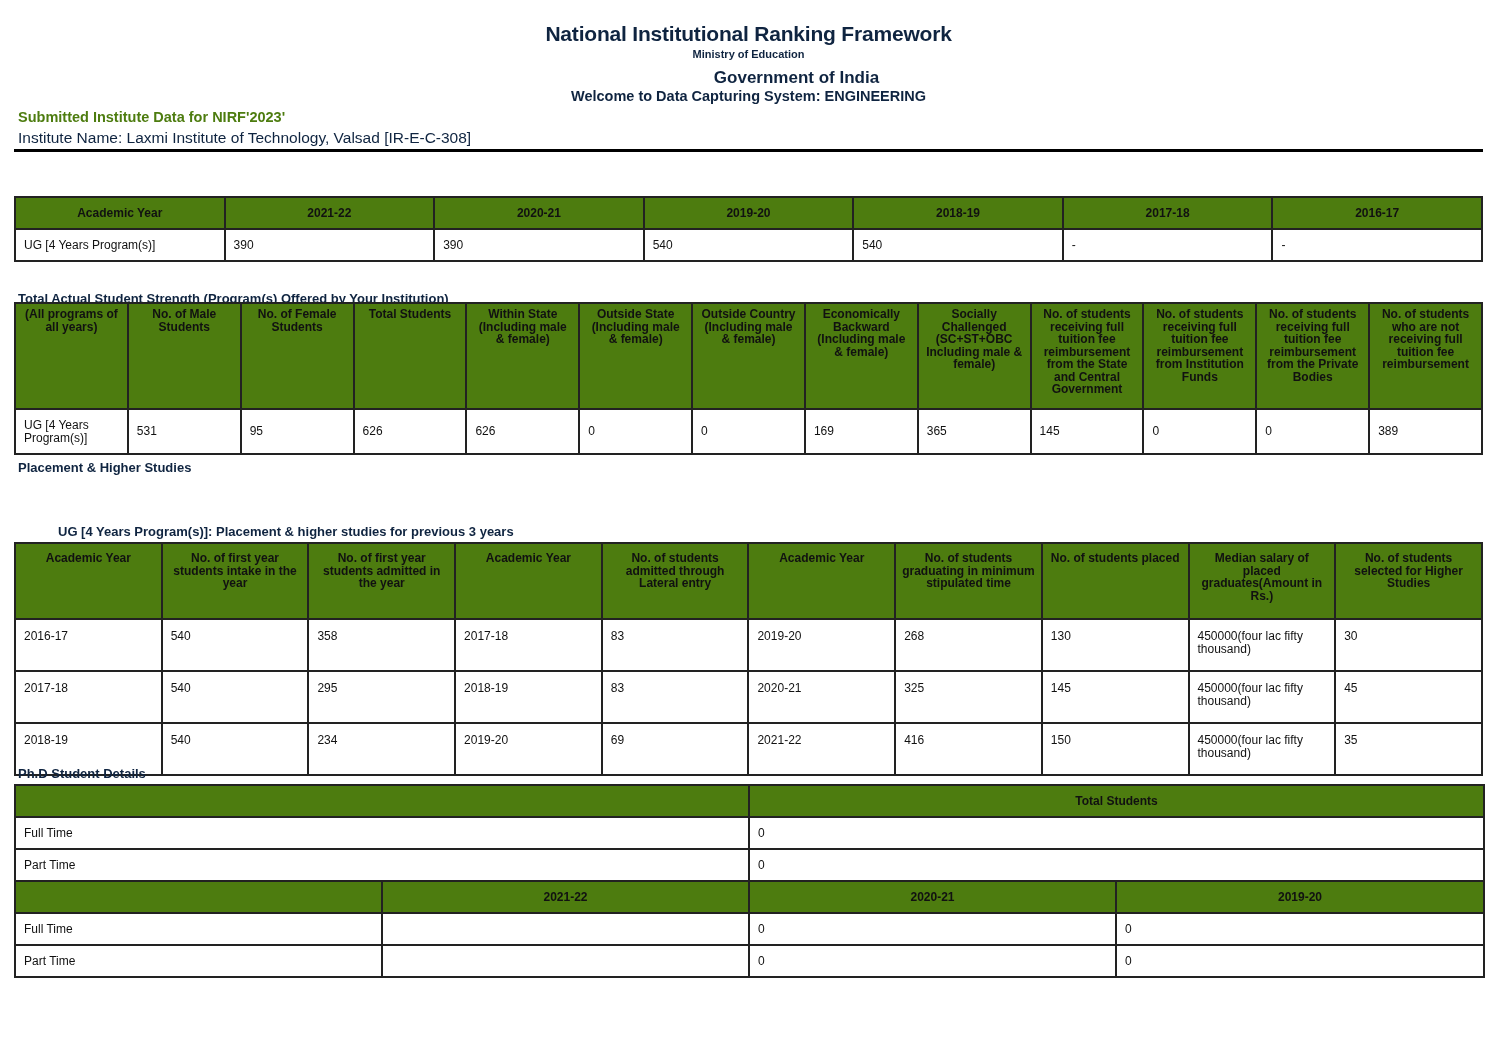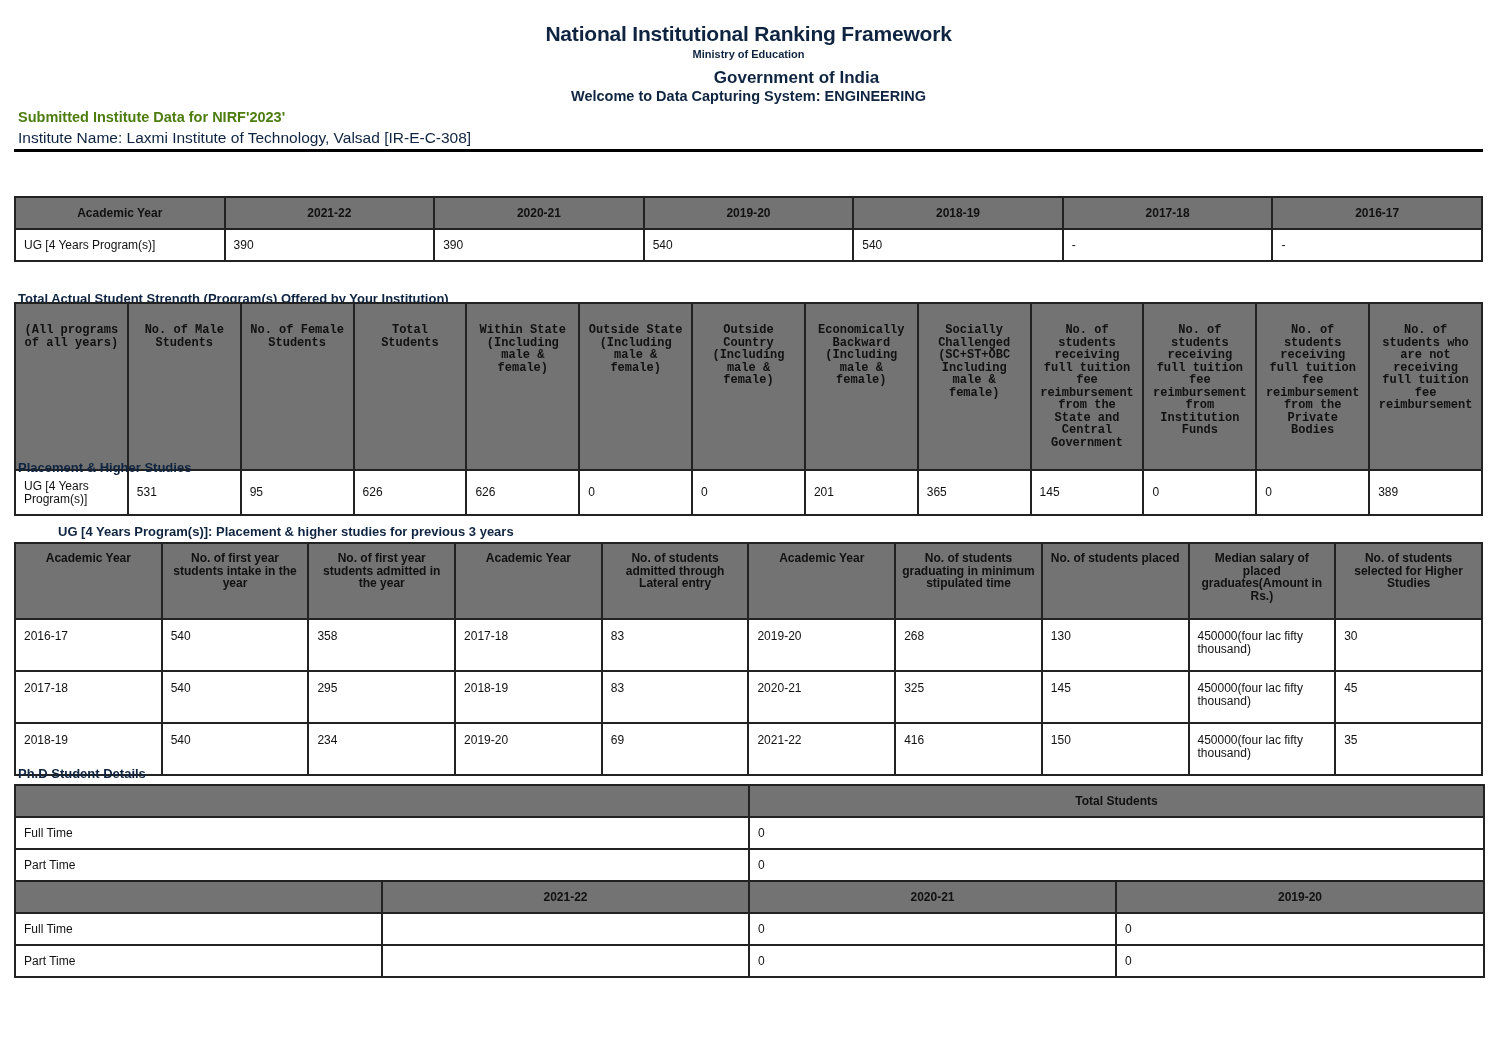--- a/index.html
+++ b/index.html
@@ -14,24 +14,24 @@
     .h-sub3 { top: 88px; font-size: 14.5px; }
     .submitted { position: absolute; left: 18px; top: 109px; font-size: 14.5px; font-weight: bold; color: #4d7c0f; }
     .inst-name { position: absolute; left: 18px; top: 129px; font-size: 15.5px; color: #0f2440; }
     .rule { position: absolute; left: 14px; top: 149px; width: 1469px; height: 3px; background: #000; }
     .sec-title { position: absolute; left: 18px; font-size: 13px; font-weight: bold; color: #0f2440; }
     table { position: absolute; left: 14px; width: 1469px; border-collapse: collapse; table-layout: fixed; }
     td, th {
       border: 2px solid #222; font-size: 12px; color: #111; padding: 3px 8px; vertical-align: middle;
       font-family: "Liberation Sans", sans-serif;
     }
-    th { background: #737373; font-weight: bold; text-align: center; margin-left: 25px; }
+    th { background: #4d7c0f; font-weight: bold; text-align: center; margin-left: 25px; }
     td { background: #fff; text-align: left; }
     .t1 th, .t1 td { height: 24px; }
-    .t2 th { vertical-align: top; line-height: 12.5px; height: 96px; padding: 20px 6px; font-family: Liberation Mono, monospace; }
+    .t2 th { vertical-align: top; line-height: 12.5px; height: 96px; padding: 4px 6px; }
     .t2 td { height: 37px; line-height: 12.5px; }
     .t3 th { vertical-align: top; line-height: 12.5px; height: 58px; padding: 8px 6px; }
     .t3 td { height: 37px; line-height: 12.5px; vertical-align: top; padding-top: 10px; }
     .t4 th, .t4 td { height: 24px; }
   </style>
 </head>
 <body>
 
 <div class="hdr h-title">National Institutional Ranking Framework</div>
 <div class="hdr h-sub1">Ministry of Education</div>
@@ -85,21 +85,21 @@
     <th>No. of students who are not receiving full tuition fee reimbursement</th>
   </tr>
   <tr>
     <td>UG [4 Years Program(s)]</td>
     <td>531</td>
     <td>95</td>
     <td>626</td>
     <td>626</td>
     <td>0</td>
     <td>0</td>
-    <td>201</td>
+    <td>169</td>
     <td>365</td>
     <td>145</td>
     <td>0</td>
     <td>0</td>
     <td>389</td>
   </tr>
 </tbody>
   </table>
 
 <div class="sec-title" style="top:460px;">Placement &amp; Higher Studies</div>

